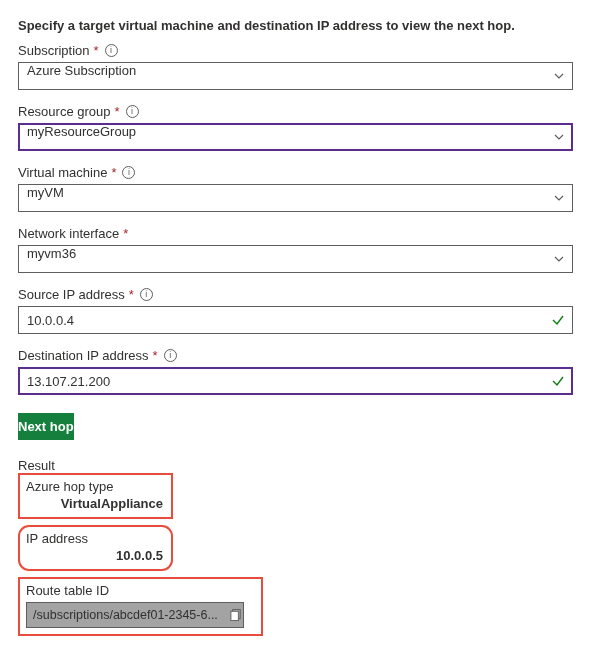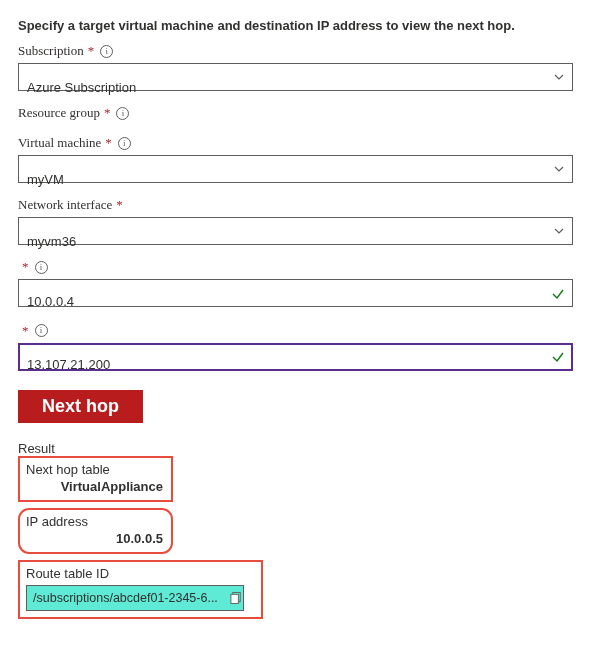--- a/index.html
+++ b/index.html
@@ -11,21 +11,20 @@
     padding: 18px 18px 18px 18px;
     width: 591px;
   }
   .intro { margin-bottom: 10px; font-size: 13px; font-weight: bold; }
   .field { margin-bottom: 14px; }
   .label-row {
     display: flex;
     align-items: center;
     margin-bottom: 4px;
     font-size: 13px;
-    font-family: Liberation Serif, serif;
   }
   .label-row .req { color: #a4262c; margin-left: 4px; }
   .label-row .info {
     margin-left: 6px;
     width: 13px; height: 13px;
     border: 1px solid #605e5c;
     border-radius: 50%;
     display: inline-flex;
     align-items: center; justify-content: center;
     font-size: 9px;
@@ -35,42 +34,42 @@
   }
   .control {
     position: relative;
     display: block;
   }
   .select, .textbox {
     width: 100%;
     height: 28px;
     border: 1px solid #605e5c;
     background: #fff;
-    padding: 16px 28px 0 8px;
+    padding: 0 28px 0 8px;
     font-size: 13px;
     color: #323130;
     outline: none;
   }
   .focused { border: 1px solid #5c2d91; box-shadow: inset 0 0 0 1px #5c2d91; }
   .chev, .check {
     position: absolute;
     right: 8px;
     top: 50%;
     transform: translateY(-50%);
     pointer-events: none;
   }
   .chev svg { width: 12px; height: 12px; display:block; }
   .check svg { width: 14px; height: 14px; display:block; }
   .btn-primary {
     display: inline-block;
-    background: #b91c1c;
+    background: #15803d;
     color: #fff;
     border: none;
-    padding: 6px 24px;
-    font-size: 18px;
+    padding: 6px 0;
+    font-size: 13px;
     font-weight: 600;
     cursor: pointer;
     margin-top: 4px;
     margin-bottom: 18px;
   }
   .result-heading { margin-bottom: 0; font-size: 13px; }
   .result-box {
     border: 2px solid #e74c3c;
     padding: 4px 8px 6px 6px;
     margin-bottom: 6px;
@@ -81,21 +80,21 @@
   .rb3 { width: 245px; }
   .result-label { font-size: 13px; margin-bottom: 2px; }
   .result-value { font-size: 13px; font-weight: 700; text-align: right; }
   .result-input-wrap { position: relative; margin-top:4px;}
   .result-input {
     width: 218px;
     height: 26px;
     border: 1px solid #605e5c;
     padding: 0 26px 0 6px;
     font-size: 12.5px;
-    background:#5eead4;
+    background:#a3a3a3;
     color:#323130;
   }
   .copy-icon {
     position: absolute;
     right: 10px;
     top: 50%;
     transform: translateY(-50%);
     cursor: pointer;
   }
   .copy-icon svg { width: 13px; height: 13px; display:block; }
@@ -124,20 +123,28 @@
   </div>
 </div>
 
 
 <div class="field">
   <div class="label-row">
     <span>Resource group</span>
     <span class="req">*</span>
     <span class="info">i</span>
   </div>
+  <div class="control">
+    <div class="select focused">myResourceGroup</div>
+    <span class="chev">
+      <svg viewBox="0 0 12 12">
+          <path d="M2 4 L6 8 L10 4" fill="none" stroke="#605e5c" stroke-width="1.2"></path>
+        </svg>
+    </span>
+  </div>
 </div>
 
 
 <div class="field">
   <div class="label-row">
     <span>Virtual machine</span>
     <span class="req">*</span>
     <span class="info">i</span>
   </div>
   <div class="control">
@@ -162,55 +169,57 @@
       <svg viewBox="0 0 12 12">
           <path d="M2 4 L6 8 L10 4" fill="none" stroke="#605e5c" stroke-width="1.2"></path>
         </svg>
     </span>
   </div>
 </div>
 
 
 <div class="field">
   <div class="label-row">
+    <span>Source IP address</span>
     <span class="req">*</span>
     <span class="info">i</span>
   </div>
   <div class="control">
     <input class="textbox" value="10.0.0.4" style="">
     <span class="check">
       <svg viewBox="0 0 14 14">
           <path d="M2 7 L6 11 L12 3" fill="none" stroke="#107c10" stroke-width="1.4"></path>
         </svg>
     </span>
   </div>
 </div>
 
 
 <div class="field">
   <div class="label-row">
+    <span>Destination IP address</span>
     <span class="req">*</span>
     <span class="info">i</span>
   </div>
   <div class="control">
     <input class="textbox focused" value="13.107.21.200" style="">
     <span class="check">
       <svg viewBox="0 0 14 14">
           <path d="M2 7 L6 11 L12 3" fill="none" stroke="#107c10" stroke-width="1.4"></path>
         </svg>
     </span>
   </div>
 </div>
 
 <button class="btn-primary">Next hop</button>
 
 <div class="result-heading">Result</div>
 
 <div class="result-box rb1">
-  <div class="result-label">Next hop table</div>
+  <div class="result-label">Azure hop type</div>
   <div class="result-value">VirtualAppliance</div>
 </div><br>
 
 <div class="result-box rb2">
   <div class="result-label">IP address</div>
   <div class="result-value">10.0.0.5</div>
 </div><br>
 
 <div class="result-box rb3">
   <div class="result-label">Route table ID</div>

